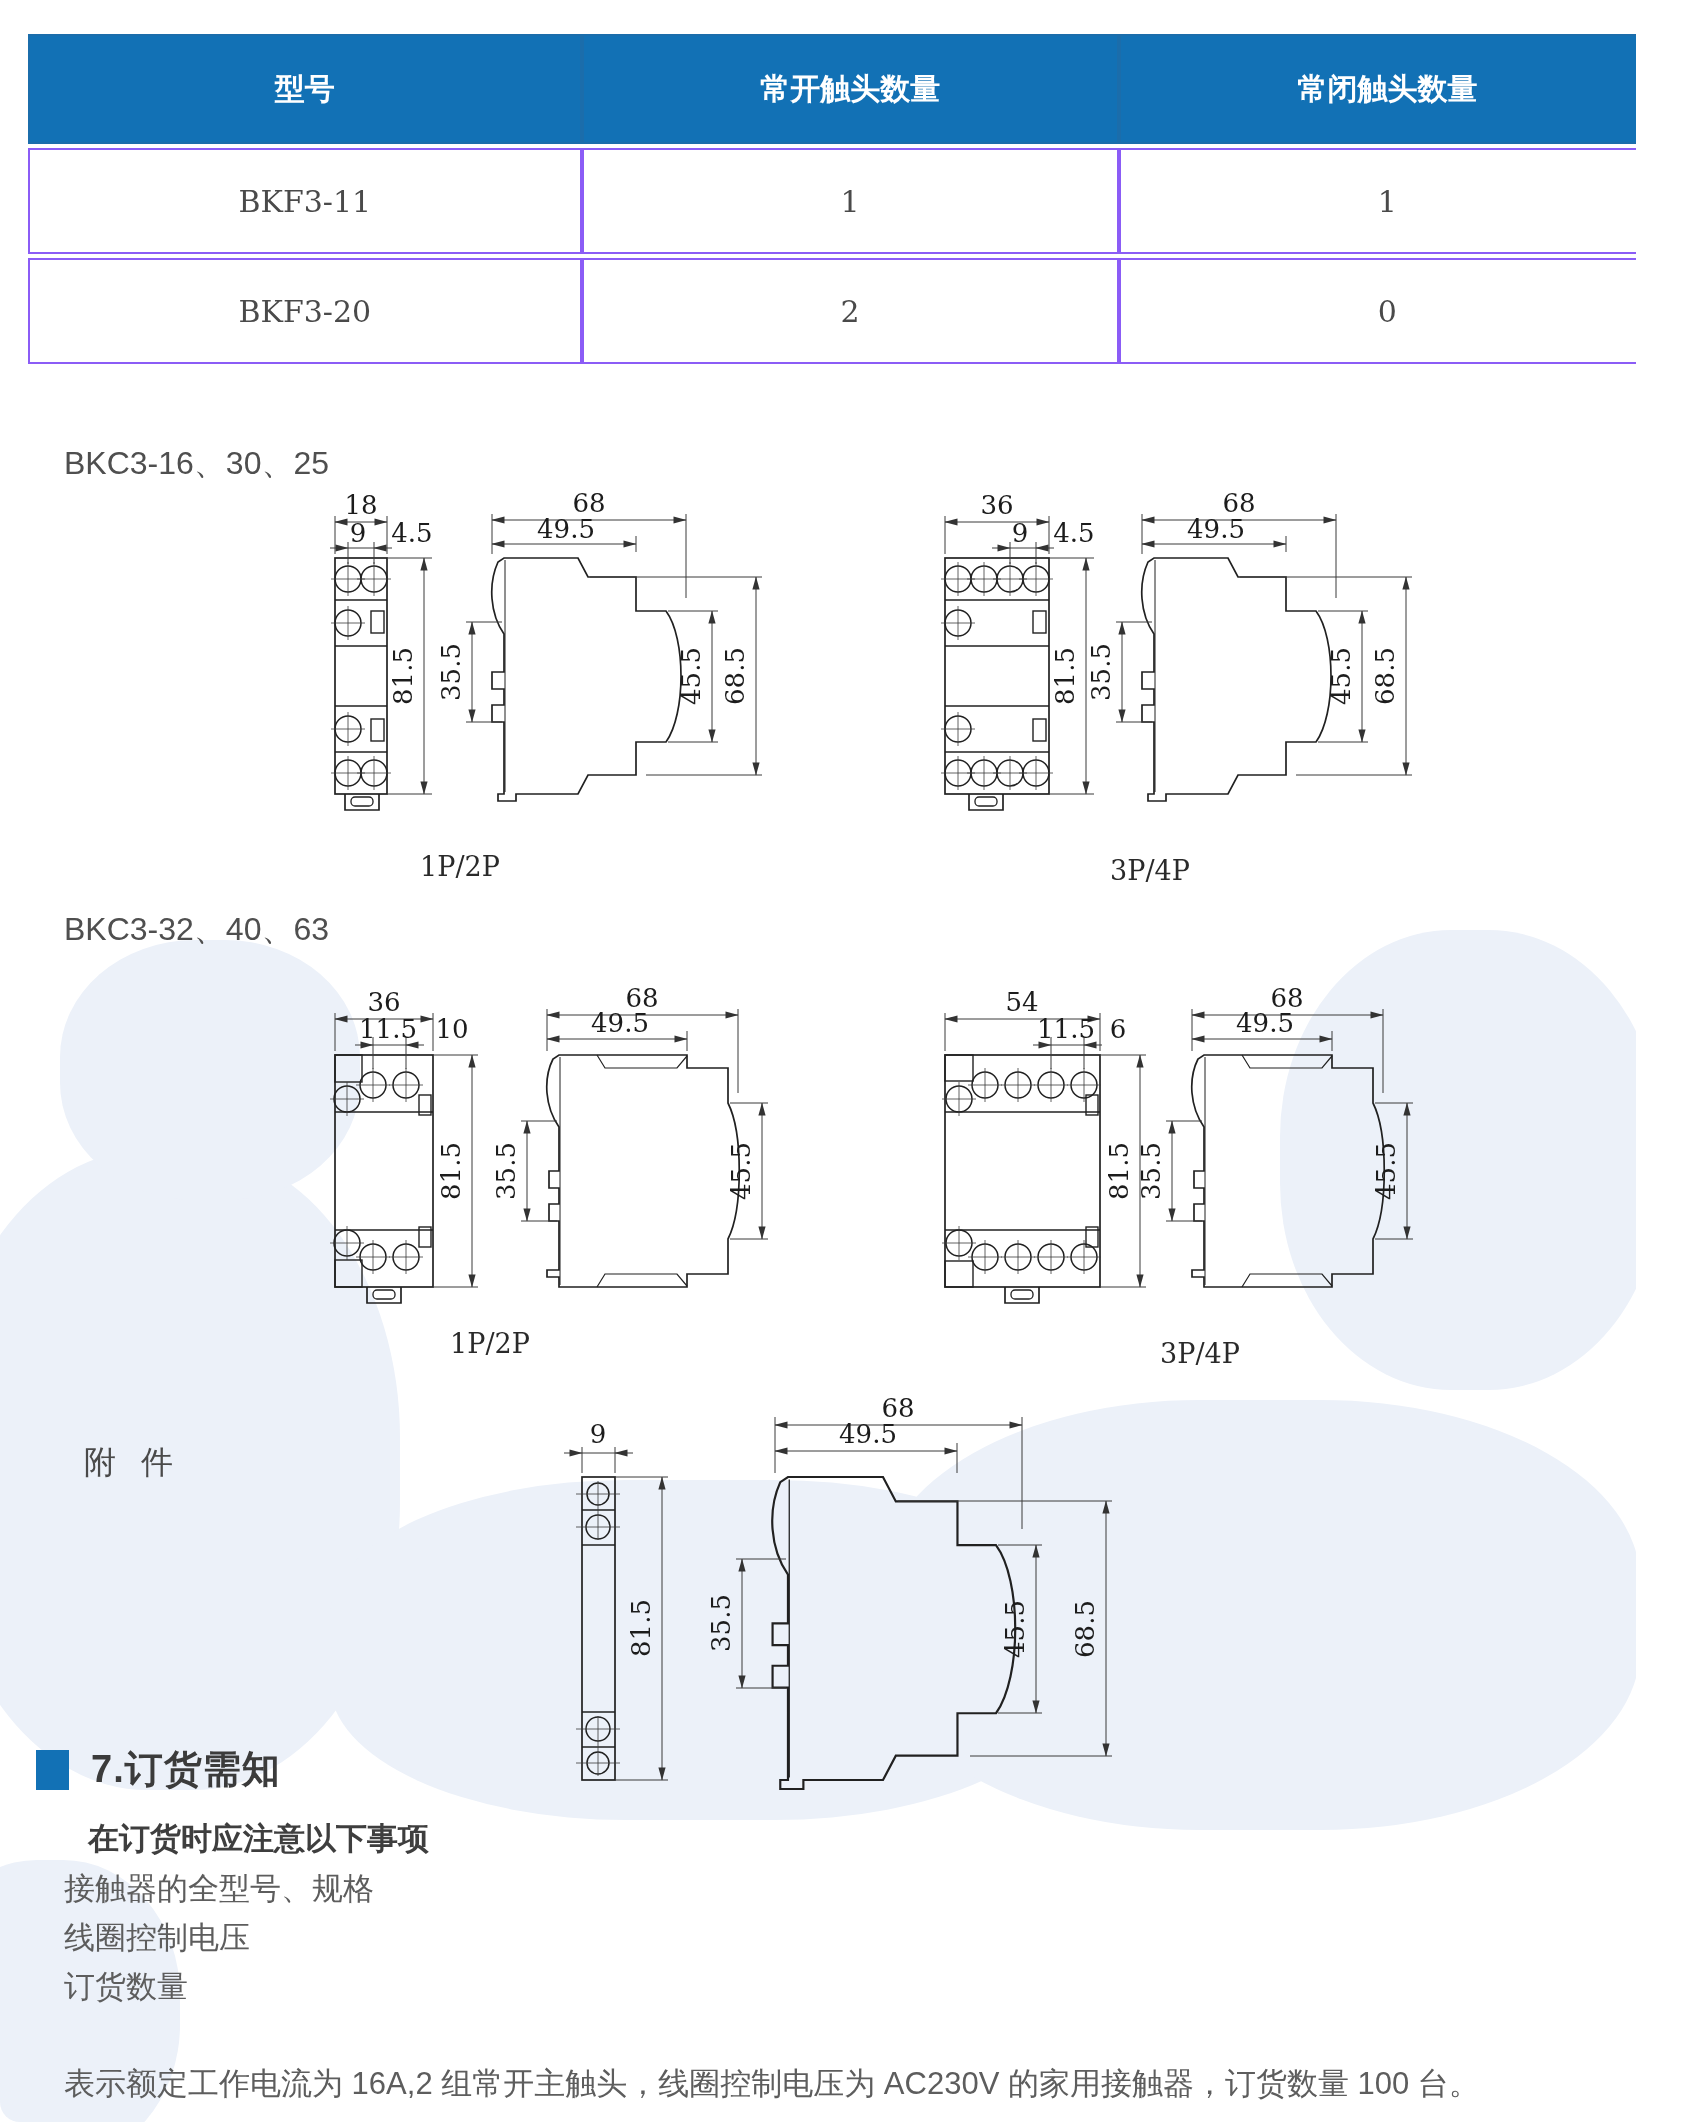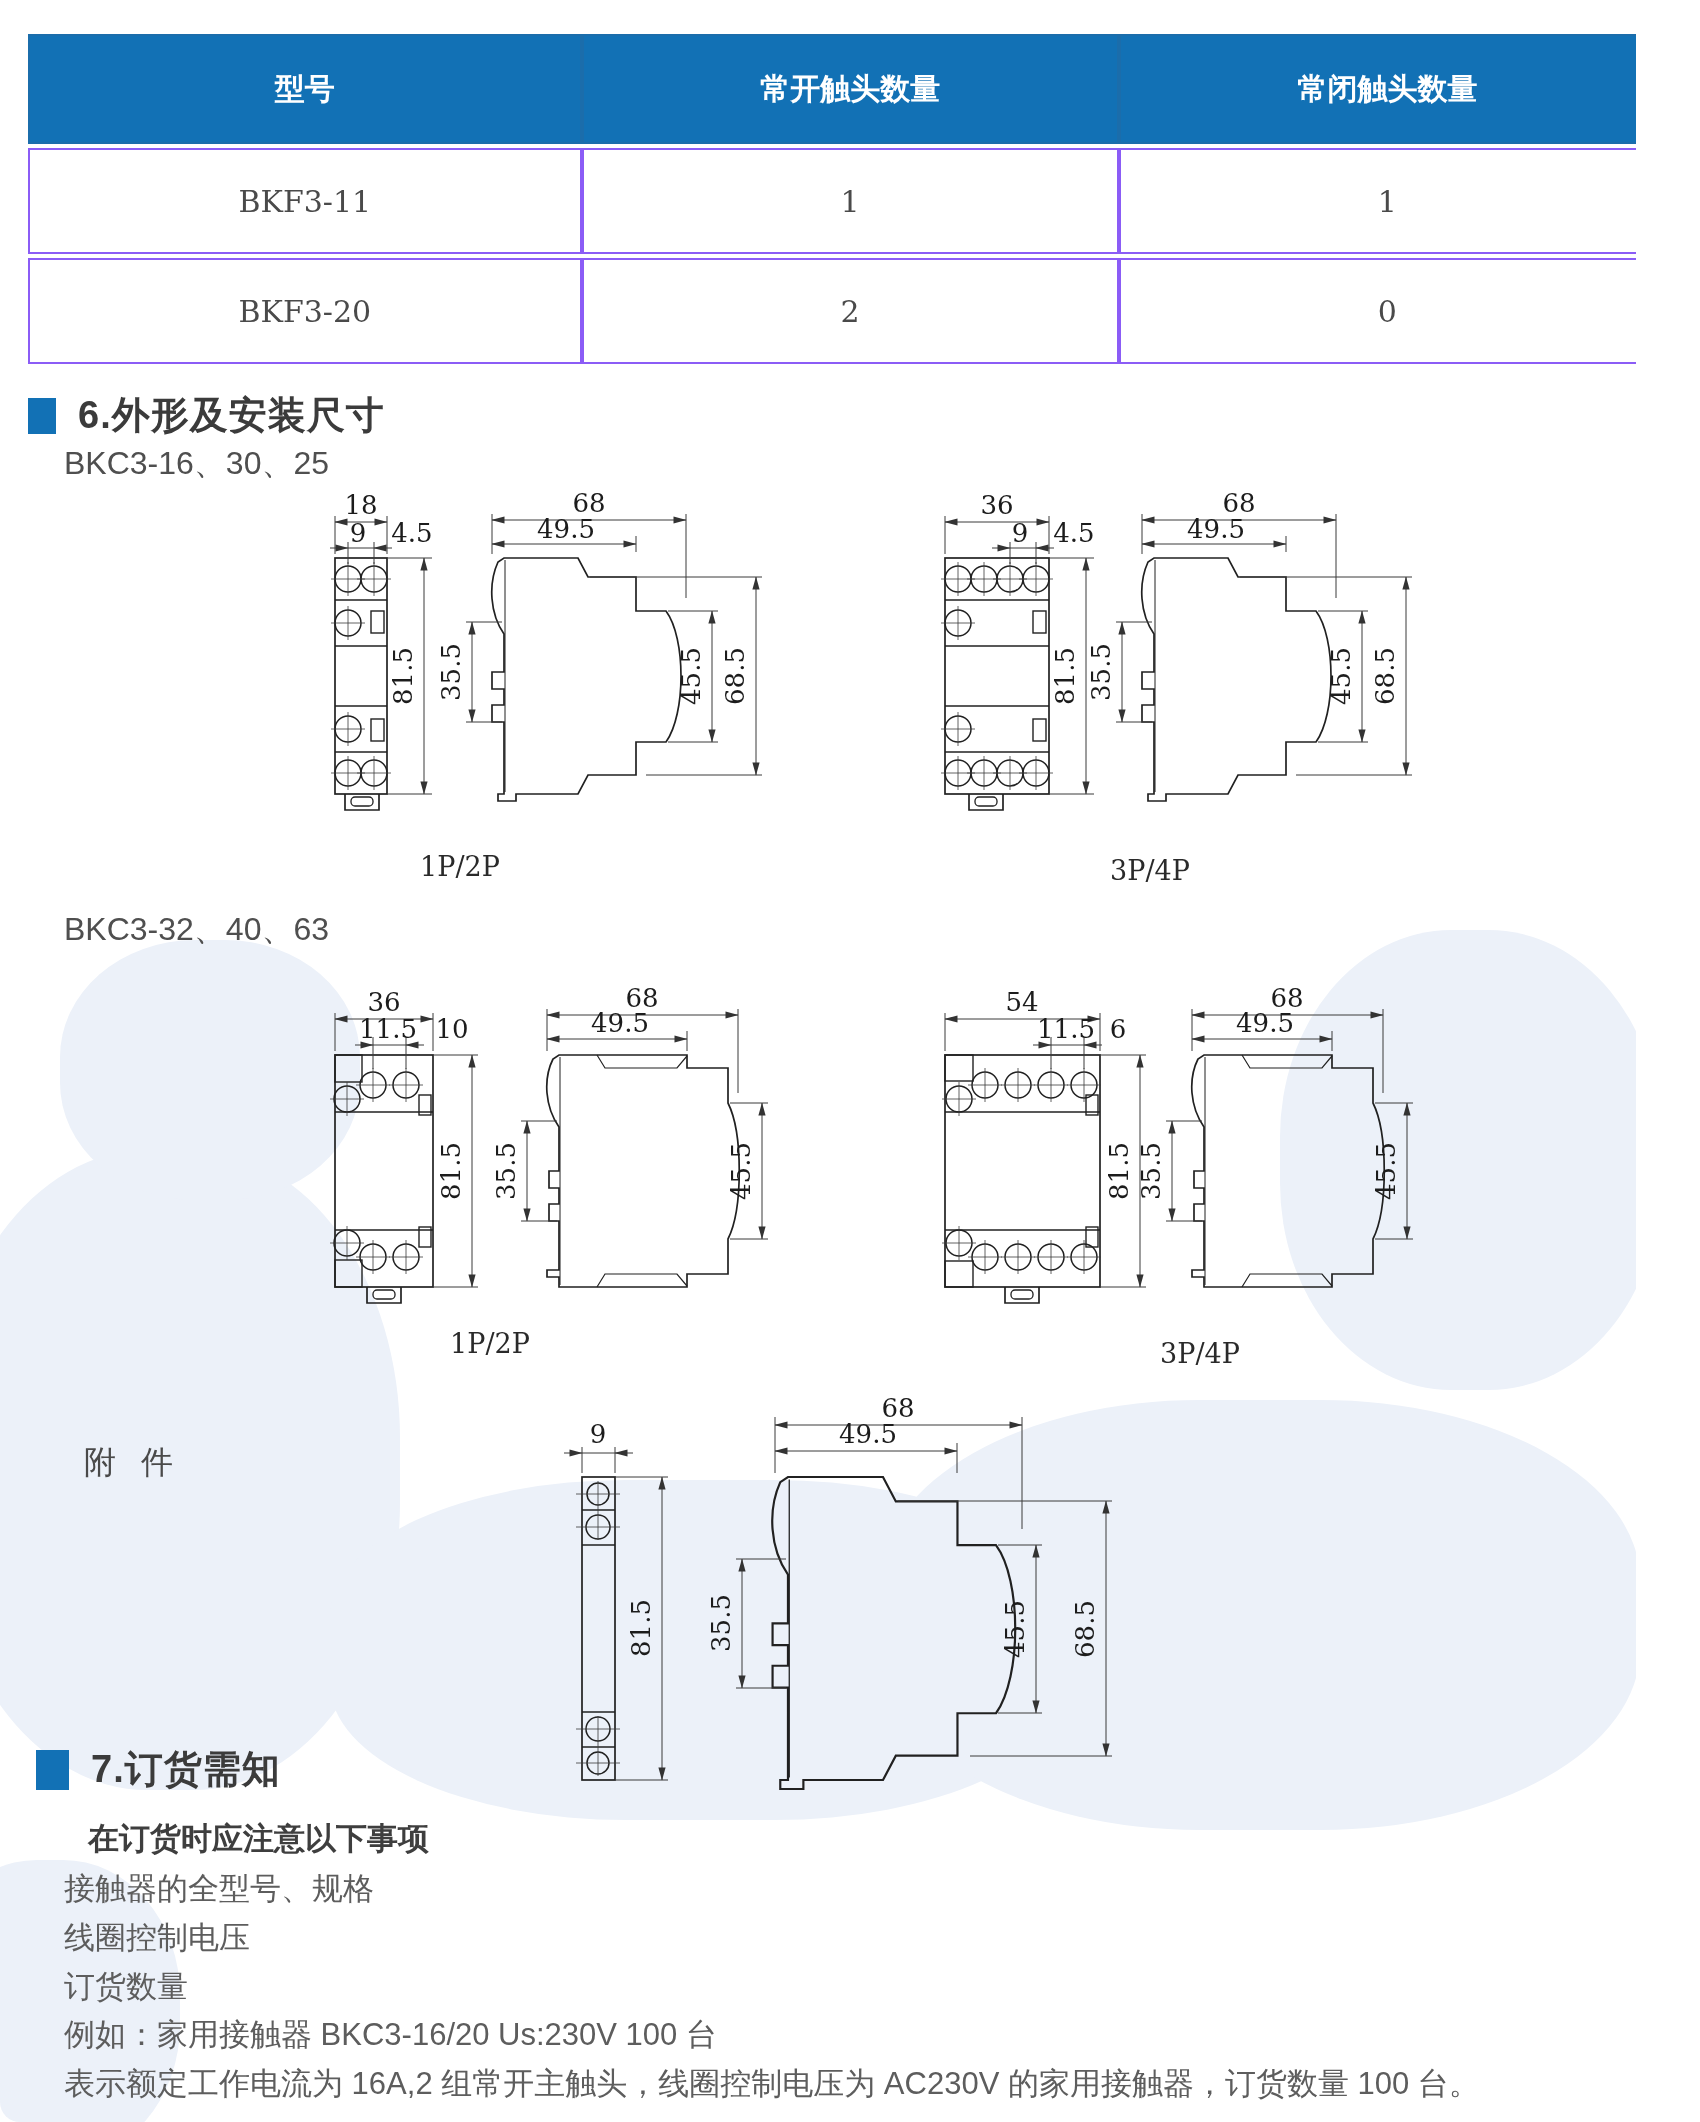--- a/index.html
+++ b/index.html
@@ -57,24 +57,20 @@
         <td>1</td>
       </tr>
       <tr>
         <td>BKF3-20</td>
         <td>2</td>
         <td>0</td>
       </tr>
     </tbody>
   </table>
 
-  <div class="sec-head" style="left:28px;top:390px;">
-    <div class="sec-square"></div>
-    <div class="sec-title">6.外形及安装尺寸</div>
-  </div>
   <div class="sub-title" style="left:64px;top:442px;">BKC3-16、30、25</div>
 
   <svg style="top:480px;" width="1700" height="430" viewBox="0 0 1700 430">
     <defs>
       <marker id="ar" markerUnits="userSpaceOnUse" markerWidth="14" markerHeight="10" refX="13.5" refY="5" orient="auto-start-reverse">
         <path d="M14,5 L1,1.4 L1,8.6 Z" fill="#333"></path>
       </marker>
       <g id="scr">
         <circle cx="0" cy="0" r="13" class="ol" style="stroke-width:1.5"></circle>
         <line x1="-17" y1="0" x2="17" y2="0" class="dl" style="stroke-width:.8"></line>
@@ -385,16 +381,15 @@
   </svg>
 
   <div class="sec-head" style="left:36px;top:1744px;">
     <div class="sec-square" style="width:33px;height:40px;"></div>
     <div class="sec-title">7.订货需知</div>
   </div>
   <div class="s7-bold" style="top:1818px;">在订货时应注意以下事项</div>
   <div class="s7-line" style="top:1868px;">接触器的全型号、规格</div>
   <div class="s7-line" style="top:1917px;text-align:right;">线圈控制电压</div>
   <div class="s7-line" style="top:1966px;">订货数量</div>
-  <div class="s7-line" style="top:2014px;">例如：家用接触器 BKC3-16/20  Us:230V  100 台</div>
   <div class="s7-line" style="top:2063px;">表示额定工作电流为 16A,2 组常开主触头，线圈控制电压为 AC230V 的家用接触器，订货数量 100 台。</div>
 
 </div>
 
 </body></html>

